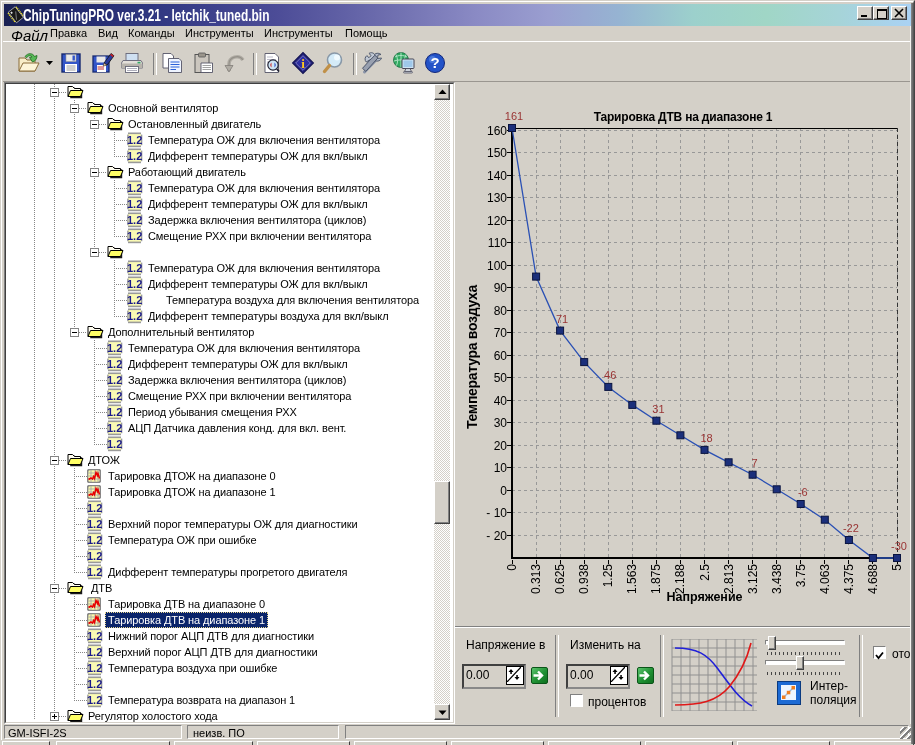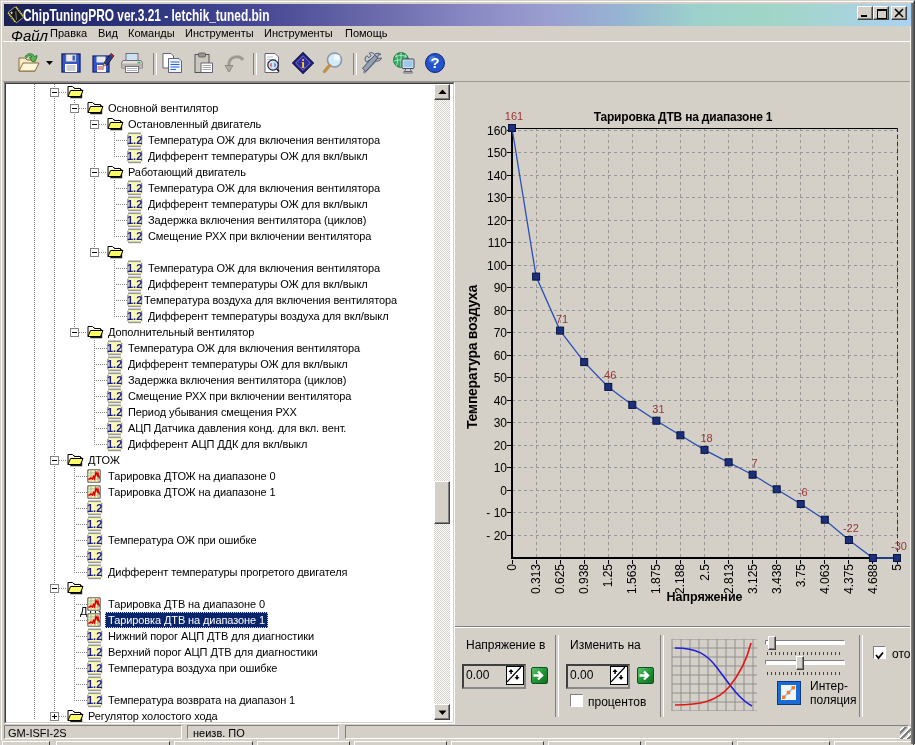--- a/index.html
+++ b/index.html
@@ -284,21 +284,21 @@
       <span class="treerow" style="left:142px;top:192px;line-height:16px;">Дифферент температуры ОЖ для вкл/выкл</span>
 <div class="doth" style="left:108px;top:216px;width:13px;"></div>
       <div class="abs" style="left:121px;top:208px;"><svg width="16" height="16" viewBox="0 0 16 16">
 <rect x="1" y="1.5" width="13" height="13" fill="#fafab4"></rect>
 <rect x="1" y="0.5" width="13" height="1.6" fill="#9a9a9a"></rect>
 <rect x="1" y="13.6" width="13" height="1.6" fill="#9a9a9a"></rect>
 <rect x="0.2" y="2.6" width="1.4" height="10.6" fill="#9a9a9a"></rect>
 <rect x="13.9" y="2.6" width="1.4" height="10.6" fill="#9a9a9a"></rect>
 <text x="7.6" y="11.8" font-size="11" font-weight="bold" fill="#1a1a8c" text-anchor="middle" font-family="Liberation Sans,sans-serif">1.2</text>
 </svg></div>
-      <span class="treerow" style="left:138px;top:208px;line-height:16px;">Температура воздуха для включения вентилятора</span>
+      <span class="treerow" style="left:160px;top:208px;line-height:16px;">Температура воздуха для включения вентилятора</span>
 <div class="doth" style="left:108px;top:232px;width:13px;"></div>
       <div class="abs" style="left:121px;top:224px;"><svg width="16" height="16" viewBox="0 0 16 16">
 <rect x="1" y="1.5" width="13" height="13" fill="#fafab4"></rect>
 <rect x="1" y="0.5" width="13" height="1.6" fill="#9a9a9a"></rect>
 <rect x="1" y="13.6" width="13" height="1.6" fill="#9a9a9a"></rect>
 <rect x="0.2" y="2.6" width="1.4" height="10.6" fill="#9a9a9a"></rect>
 <rect x="13.9" y="2.6" width="1.4" height="10.6" fill="#9a9a9a"></rect>
 <text x="7.6" y="11.8" font-size="11" font-weight="bold" fill="#1a1a8c" text-anchor="middle" font-family="Liberation Sans,sans-serif">1.2</text>
 </svg></div>
       <span class="treerow" style="left:142px;top:224px;line-height:16px;">Дифферент температуры воздуха для вкл/выкл</span>
@@ -372,21 +372,20 @@
       <span class="treerow" style="left:122px;top:336px;line-height:16px;">АЦП Датчика давления конд. для вкл. вент.</span>
 <div class="doth" style="left:88px;top:360px;width:13px;"></div>
       <div class="abs" style="left:101px;top:352px;"><svg width="16" height="16" viewBox="0 0 16 16">
 <rect x="1" y="1.5" width="13" height="13" fill="#fafab4"></rect>
 <rect x="1" y="0.5" width="13" height="1.6" fill="#9a9a9a"></rect>
 <rect x="1" y="13.6" width="13" height="1.6" fill="#9a9a9a"></rect>
 <rect x="0.2" y="2.6" width="1.4" height="10.6" fill="#9a9a9a"></rect>
 <rect x="13.9" y="2.6" width="1.4" height="10.6" fill="#9a9a9a"></rect>
 <text x="7.6" y="11.8" font-size="11" font-weight="bold" fill="#1a1a8c" text-anchor="middle" font-family="Liberation Sans,sans-serif">1.2</text>
 </svg></div>
-      <span class="treerow" style="left:122px;top:352px;line-height:16px;">Дифферент АЦП ДДК для вкл/выкл</span>
 <div class="doth" style="left:53px;top:376px;width:8px;"></div>
       <div class="pm" style="left:44px;top:372px;"></div>
       <div class="abs" style="left:61px;top:368px;"><svg width="17" height="15" viewBox="0 0 17 15">
 <path d="M2 13 L14 13 L14 4 L8 4 L6 2 L2 2 Z" fill="#000" opacity="0.9" transform="translate(1.2,1.2)"></path>
 <path d="M1 12.5 L1 2.5 L5.5 2.5 L7.5 4.5 L13.5 4.5 L13.5 12.5 Z" fill="#fffdf0" stroke="#000" stroke-width="1"></path>
 <path d="M1 12.5 L3.5 6.5 L16 6.5 L13.5 12.5 Z" fill="#ffff66" stroke="#000" stroke-width="1"></path>
 </svg></div>
       <span class="treerow" style="left:82px;top:368px;line-height:16px;">ДТОЖ</span>
 <div class="doth" style="left:68px;top:392px;width:13px;"></div>
       <div class="abs" style="left:81px;top:385px;"><svg width="14" height="14" viewBox="0 0 14 14">
@@ -413,20 +412,21 @@
 </svg></div>
 <div class="doth" style="left:68px;top:440px;width:13px;"></div>
       <div class="abs" style="left:81px;top:432px;"><svg width="16" height="16" viewBox="0 0 16 16">
 <rect x="1" y="1.5" width="13" height="13" fill="#fafab4"></rect>
 <rect x="1" y="0.5" width="13" height="1.6" fill="#9a9a9a"></rect>
 <rect x="1" y="13.6" width="13" height="1.6" fill="#9a9a9a"></rect>
 <rect x="0.2" y="2.6" width="1.4" height="10.6" fill="#9a9a9a"></rect>
 <rect x="13.9" y="2.6" width="1.4" height="10.6" fill="#9a9a9a"></rect>
 <text x="7.6" y="11.8" font-size="11" font-weight="bold" fill="#1a1a8c" text-anchor="middle" font-family="Liberation Sans,sans-serif">1.2</text>
 </svg></div>
+      <span class="treerow" style="left:102px;top:432px;line-height:16px;">Верхний порог температуры ОЖ для диагностики</span>
 <div class="doth" style="left:68px;top:456px;width:13px;"></div>
       <div class="abs" style="left:81px;top:448px;"><svg width="16" height="16" viewBox="0 0 16 16">
 <rect x="1" y="1.5" width="13" height="13" fill="#fafab4"></rect>
 <rect x="1" y="0.5" width="13" height="1.6" fill="#9a9a9a"></rect>
 <rect x="1" y="13.6" width="13" height="1.6" fill="#9a9a9a"></rect>
 <rect x="0.2" y="2.6" width="1.4" height="10.6" fill="#9a9a9a"></rect>
 <rect x="13.9" y="2.6" width="1.4" height="10.6" fill="#9a9a9a"></rect>
 <text x="7.6" y="11.8" font-size="11" font-weight="bold" fill="#1a1a8c" text-anchor="middle" font-family="Liberation Sans,sans-serif">1.2</text>
 </svg></div>
       <span class="treerow" style="left:102px;top:448px;line-height:16px;">Температура ОЖ при ошибке</span>
@@ -449,21 +449,21 @@
 <text x="7.6" y="11.8" font-size="11" font-weight="bold" fill="#1a1a8c" text-anchor="middle" font-family="Liberation Sans,sans-serif">1.2</text>
 </svg></div>
       <span class="treerow" style="left:102px;top:480px;line-height:16px;">Дифферент температуры прогретого двигателя</span>
 <div class="doth" style="left:53px;top:504px;width:8px;"></div>
       <div class="pm" style="left:44px;top:500px;"></div>
       <div class="abs" style="left:61px;top:496px;"><svg width="17" height="15" viewBox="0 0 17 15">
 <path d="M2 13 L14 13 L14 4 L8 4 L6 2 L2 2 Z" fill="#000" opacity="0.9" transform="translate(1.2,1.2)"></path>
 <path d="M1 12.5 L1 2.5 L5.5 2.5 L7.5 4.5 L13.5 4.5 L13.5 12.5 Z" fill="#fffdf0" stroke="#000" stroke-width="1"></path>
 <path d="M1 12.5 L3.5 6.5 L16 6.5 L13.5 12.5 Z" fill="#ffff66" stroke="#000" stroke-width="1"></path>
 </svg></div>
-      <span class="treerow" style="left:74px;top:496px;line-height:16px;margin-top:23px;">ДТВ</span>
+      <span class="treerow" style="left:85px;top:496px;line-height:16px;">ДТВ</span>
 <div class="doth" style="left:68px;top:520px;width:13px;"></div>
       <div class="abs" style="left:81px;top:513px;"><svg width="14" height="14" viewBox="0 0 14 14">
 <rect x="0.5" y="0.5" width="13" height="13" rx="2.5" fill="#fafaa8" stroke="#888" stroke-width="1.6"></rect>
 <path d="M4 1 L4 13 M8 1 L8 13 M11 1 L11 13 M1 4 L13 4 M1 7 L13 7 M1 10 L13 10" stroke="#aaa" stroke-width="0.9" fill="none"></path>
 <path d="M1.5 10.5 L4 9 L5.5 10 L6.5 7.5 L7.5 9.5 L9 3.5 L10.5 6.5 L11 4.5 L12.5 9.5" stroke="#e80000" stroke-width="1.5" fill="none"></path>
 </svg></div>
       <span class="treerow" style="left:102px;top:512px;line-height:16px;">Тарировка ДТВ на диапазоне 0</span>
 <div class="doth" style="left:68px;top:536px;width:13px;"></div>
       <div class="abs" style="left:81px;top:529px;"><svg width="14" height="14" viewBox="0 0 14 14">
 <rect x="0.5" y="0.5" width="13" height="13" rx="2.5" fill="#fafaa8" stroke="#888" stroke-width="1.6"></rect>

